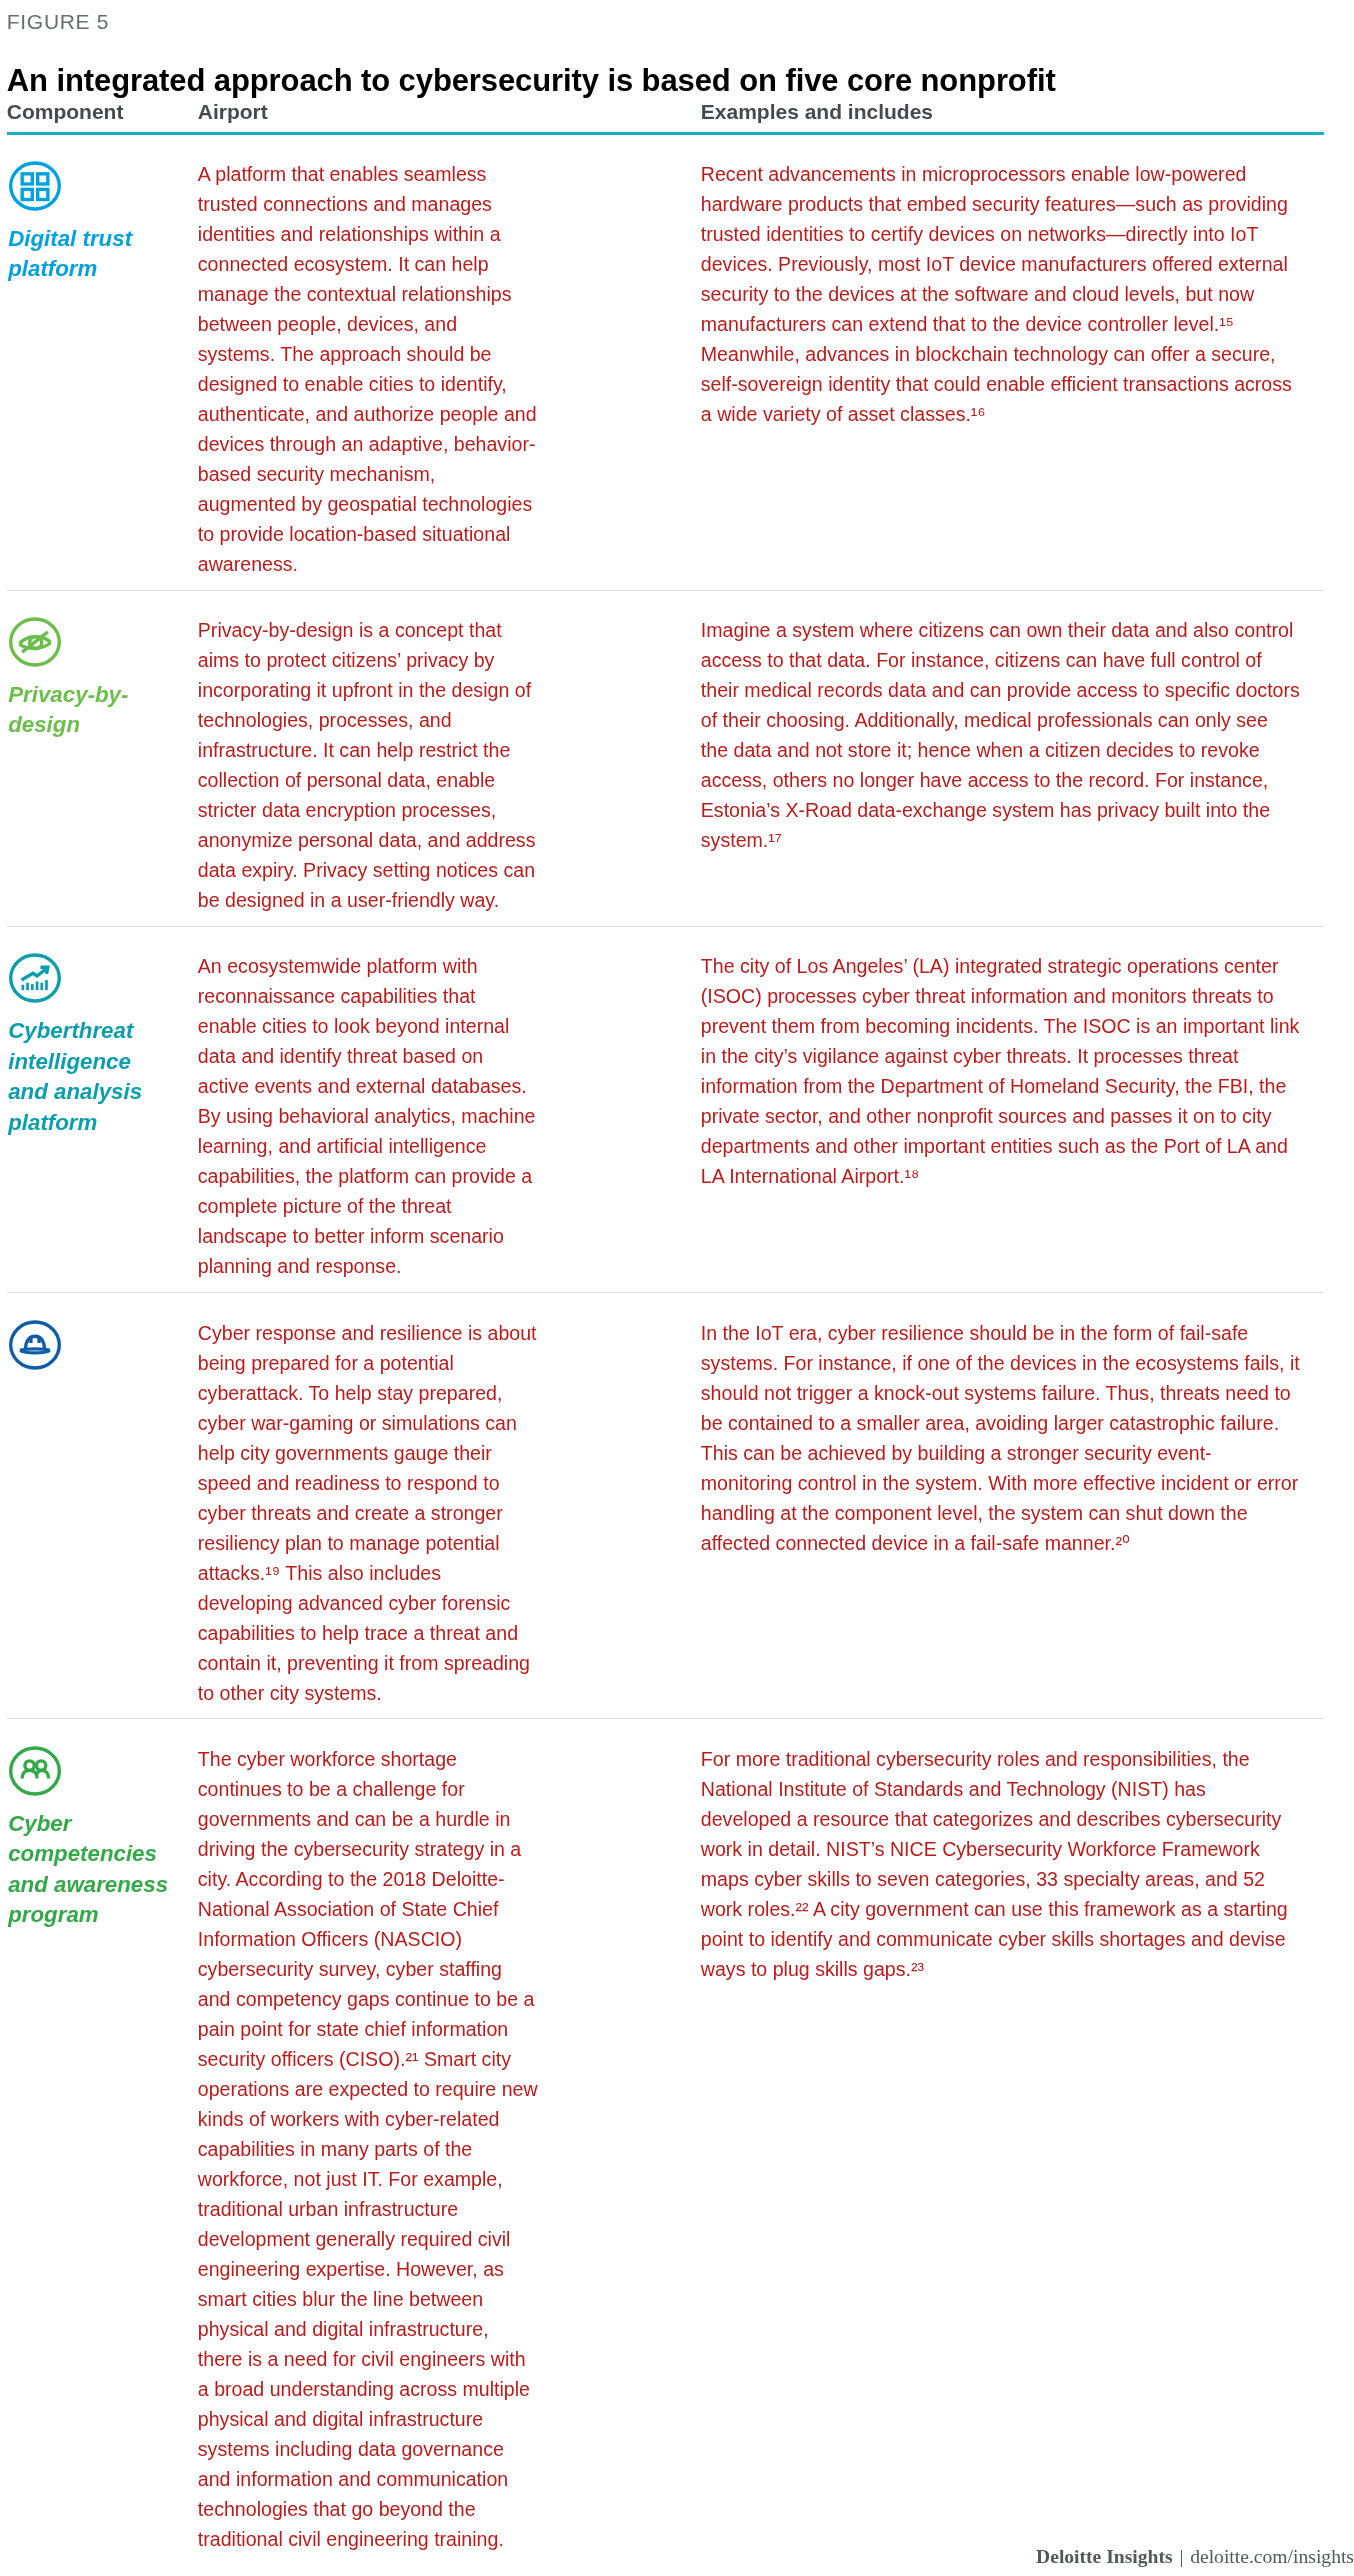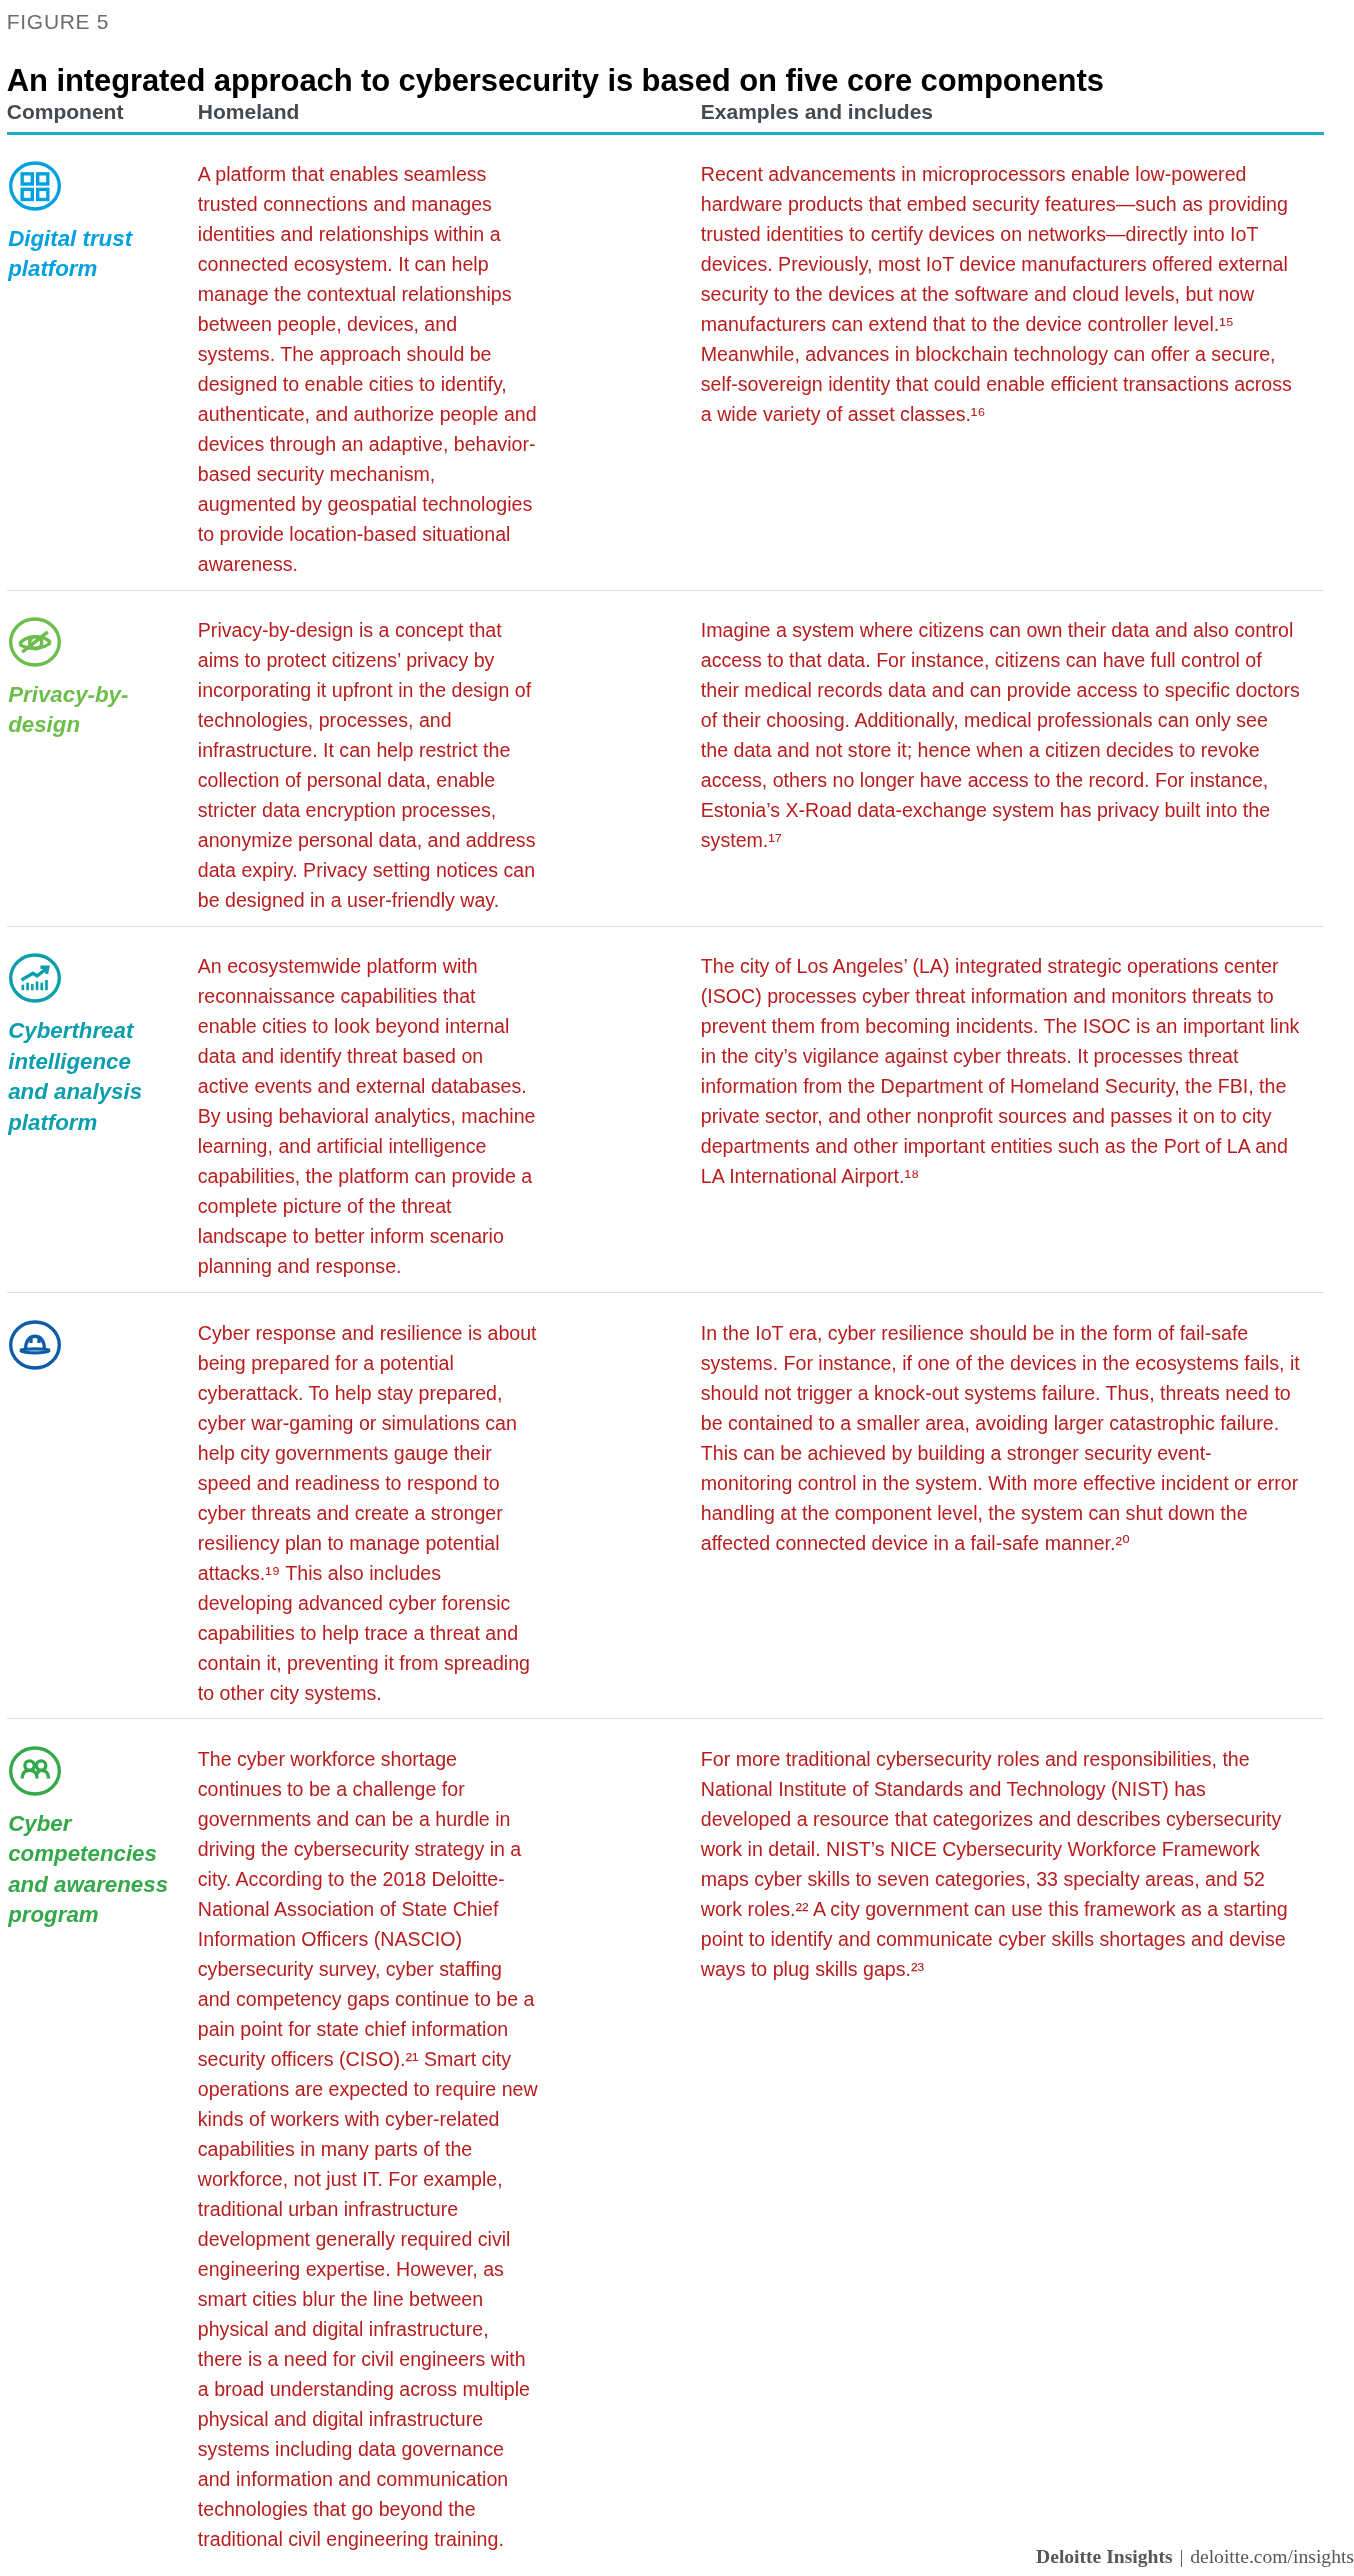--- a/index.html
+++ b/index.html
@@ -54,25 +54,25 @@
   .brand-sep{ padding:0 6.8px; color:#54575B; font-weight:400; }
   .brand-link{ font-weight:400; }
 </style>
 </head>
 <body>
 
 <div class="page">
 
   <div class="figure-label">FIGURE 5</div>
 
-  <h1 class="title">An integrated approach to cybersecurity is based on five core components</h1>
+  <h1 class="title">An integrated approach to cybersecurity is based on five core nonprofit</h1>
 
   <div class="thead">
     <div class="th">Component</div>
-    <div class="th">Homeland</div>
+    <div class="th">Airport</div>
     <div class="th">Examples and includes</div>
   </div>
 
   <div class="tbody">
 
     <div class="row">
       <div class="comp" style="color: rgb(0, 161, 222);">
         <span class="icon">
           <svg viewBox="0 0 80 80" fill="none" stroke="currentColor" stroke-width="5">
             <ellipse cx="40" cy="40" rx="36" ry="34"></ellipse>

